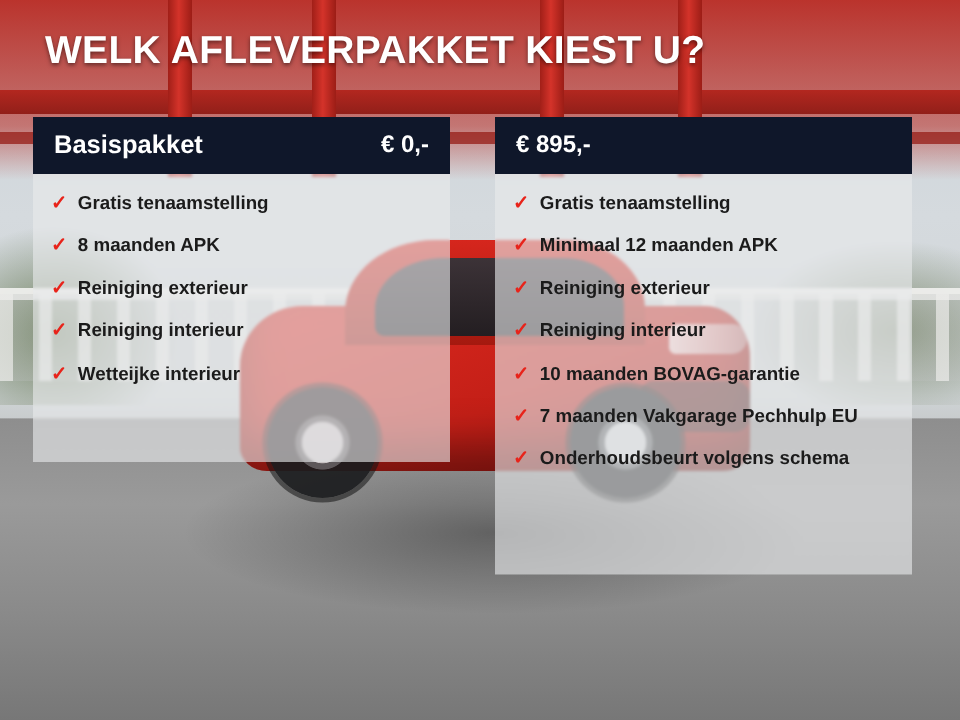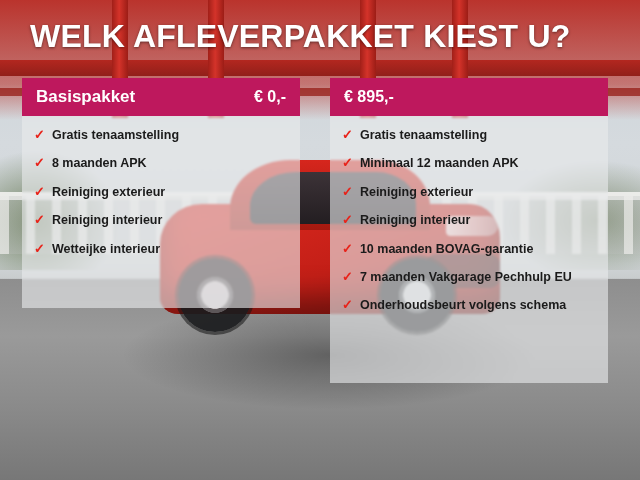--- a/index.html
+++ b/index.html
@@ -164,41 +164,41 @@
     width: 74px; height: 34px;
     background: rgba(20,20,22,.55);
     border-radius: 10px;
   }
 
   
   .title {
     position: absolute;
     left: 30px;
     top: 18px;
-    font-size: 32px;
+    font-size: 26px;
     font-weight: bold;
     color: #ffffff;
     letter-spacing: .2px;
     text-shadow: 0 1px 3px rgba(0,0,0,.5);
     white-space: nowrap;
   }
 
   .panel {
     position: absolute;
     top: 78px;
     width: 278px;
     background: rgba(232,234,235,0.62);
     backdrop-filter: blur(1px);
   }
   .panel.left  { left: 22px; height: 230px; }
   .panel.right { left: 330px; height: 305px; }
 
   .panel-head {
     height: 38px;
-    background: #be185d;
+    background: #0f172a;
     display: flex;
     align-items: center;
     justify-content: space-between;
     padding: 0 14px;
     box-sizing: border-box;
   }
   .panel-head .name {
     color: #ffffff;
     font-size: 17px;
     font-weight: bold;

